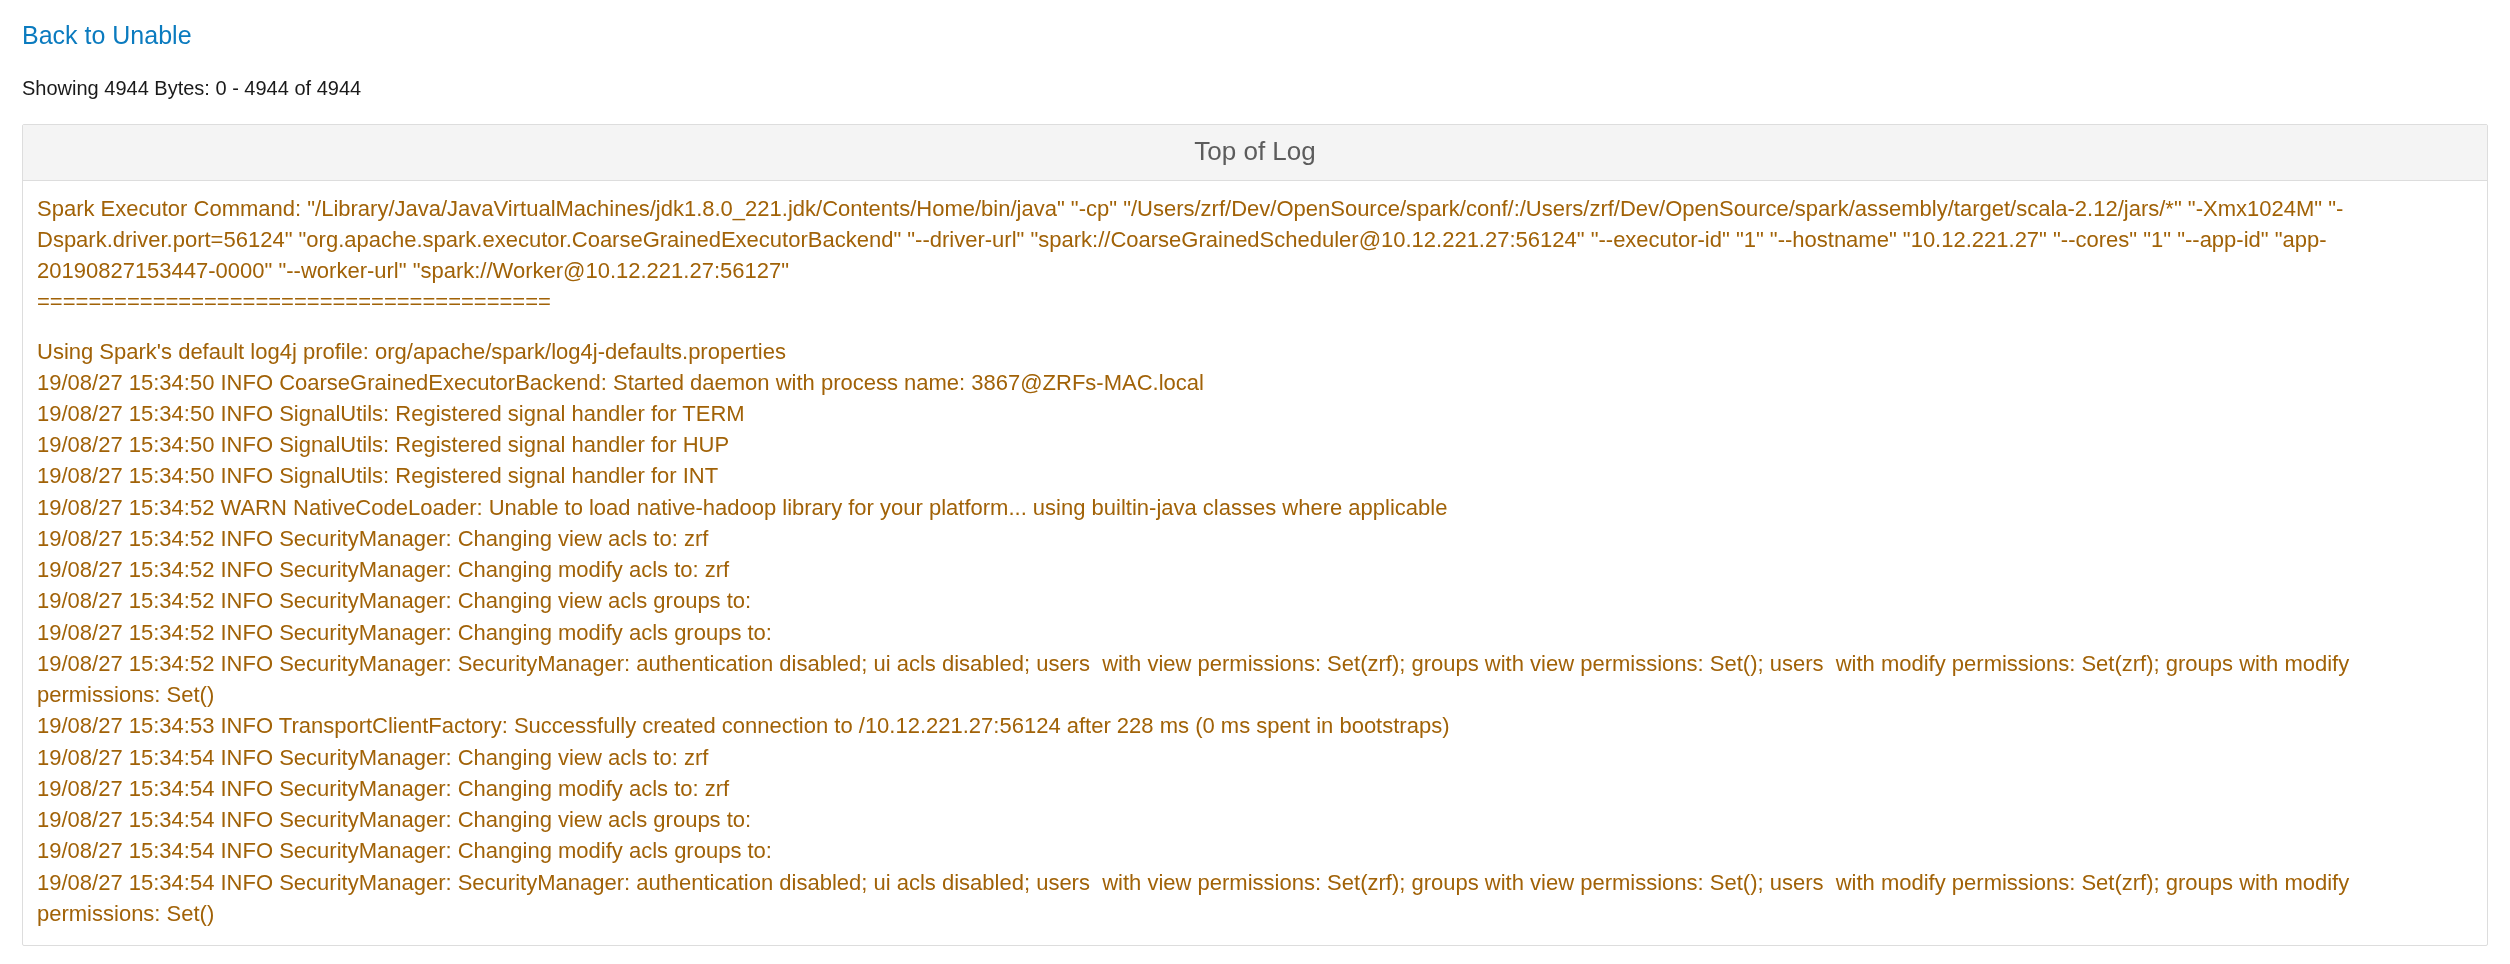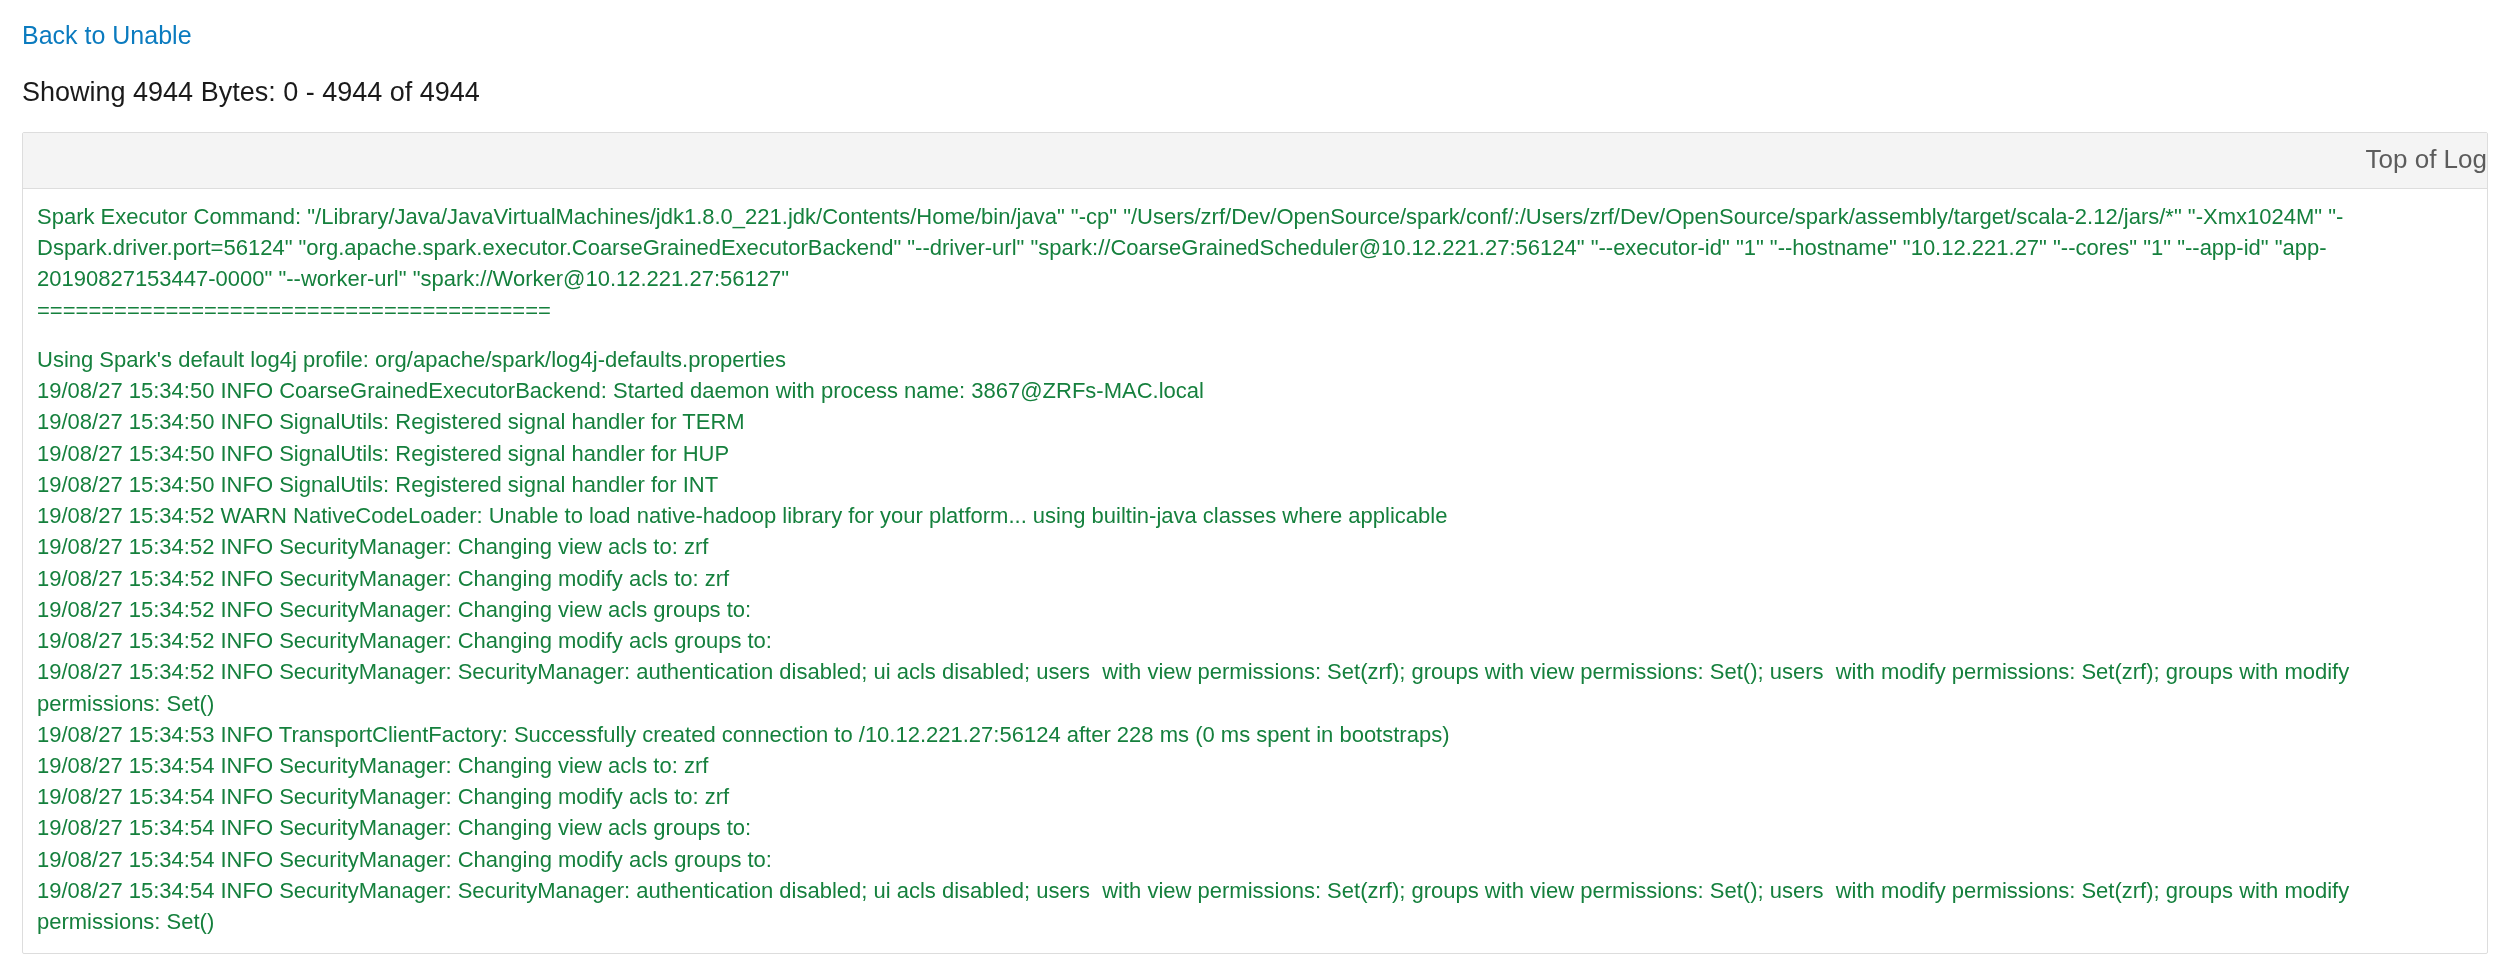--- a/index.html
+++ b/index.html
@@ -21,45 +21,45 @@
     display: inline-block;
     color: #0b7bbf;
     font-size: 25px;
     line-height: 1.2;
     text-decoration: none;
     margin: 4px 0 0 0;
     cursor: pointer;
   }
   .showing-line {
     margin-top: 26px;
-    font-size: 27px;
+    font-size: 20px;
     color: #1a1a1a;
     line-height: 1.2;
   }
   .log-panel {
     margin-top: 24px;
     border: 1px solid #dddddd;
     background: #ffffff;
     border-radius: 2px;
     overflow: hidden;
   }
   .log-panel-header {
     background: #f4f4f4;
     border-bottom: 1px solid #dddddd;
-    text-align: right;
+    text-align: center;
     font-size: 26px;
     color: #5c5c5c;
     padding: 12px 0 14px 0;
     line-height: 1.1;
   }
   .log-body {
     padding: 12px 14px 16px 14px;
     font-size: 22px;
     line-height: 1.42;
-    color: #15803d;
+    color: #a16207;
     white-space: pre-wrap;
     word-break: break-word;
     font-family: "Liberation Sans", sans-serif;
   }
   .log-line {
     display: block;
     min-height: 10px;
   }
   .log-line.blank {
     height: 18px;

